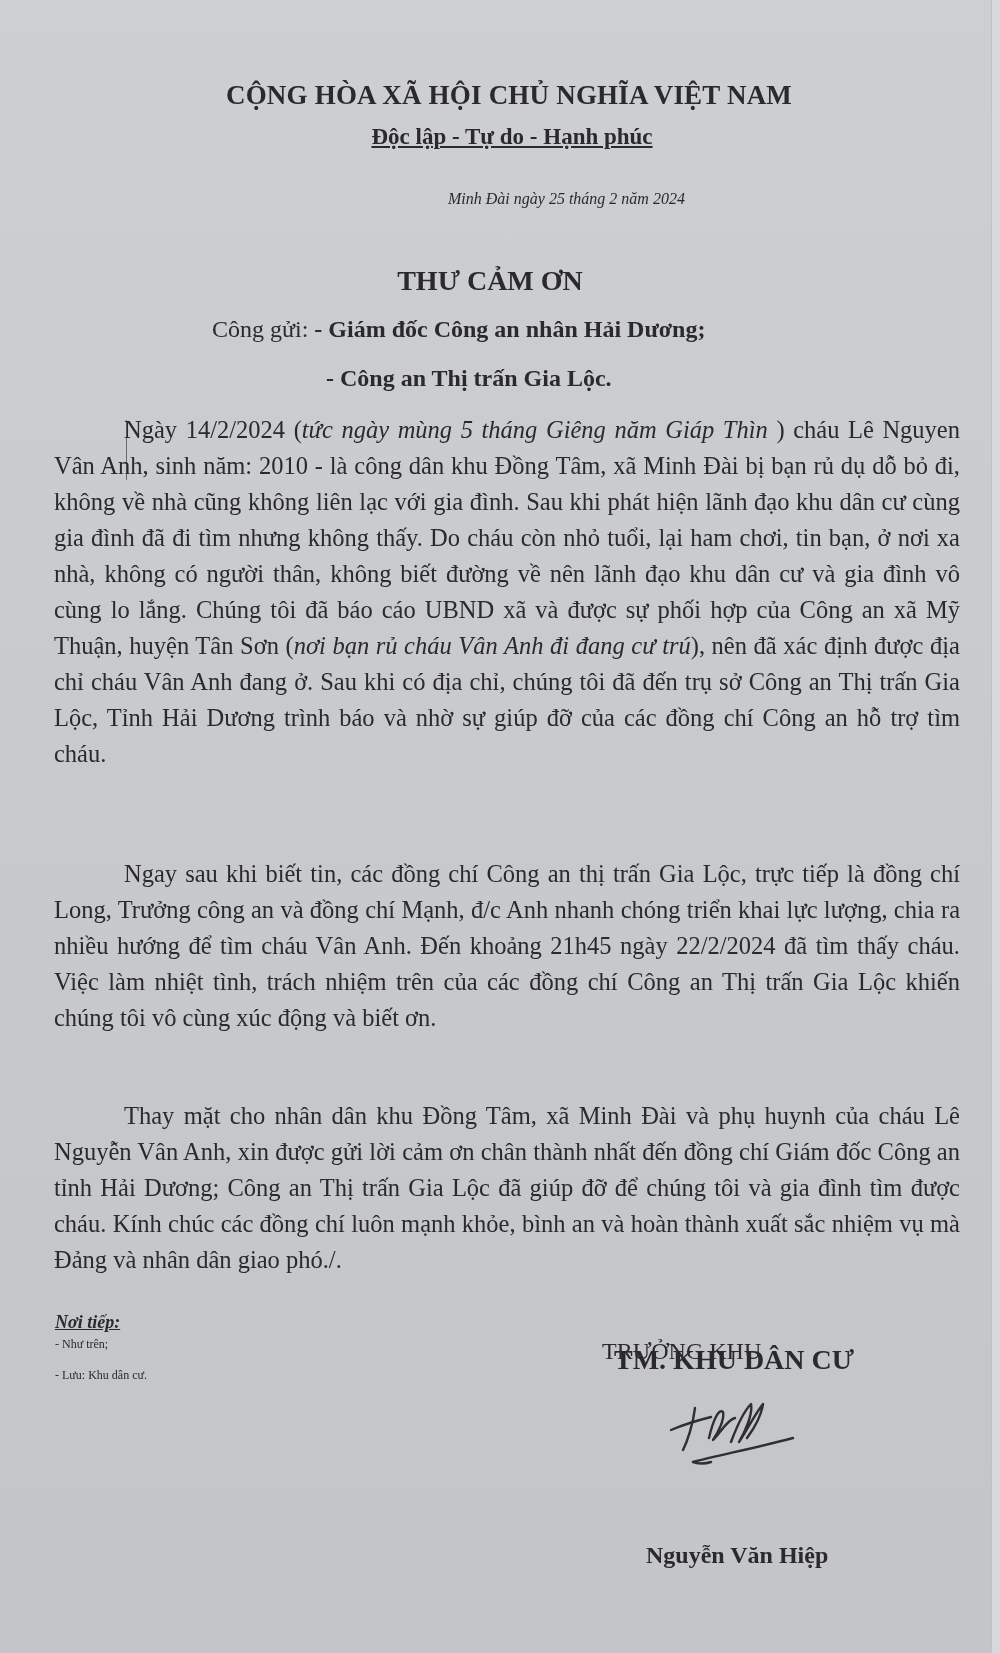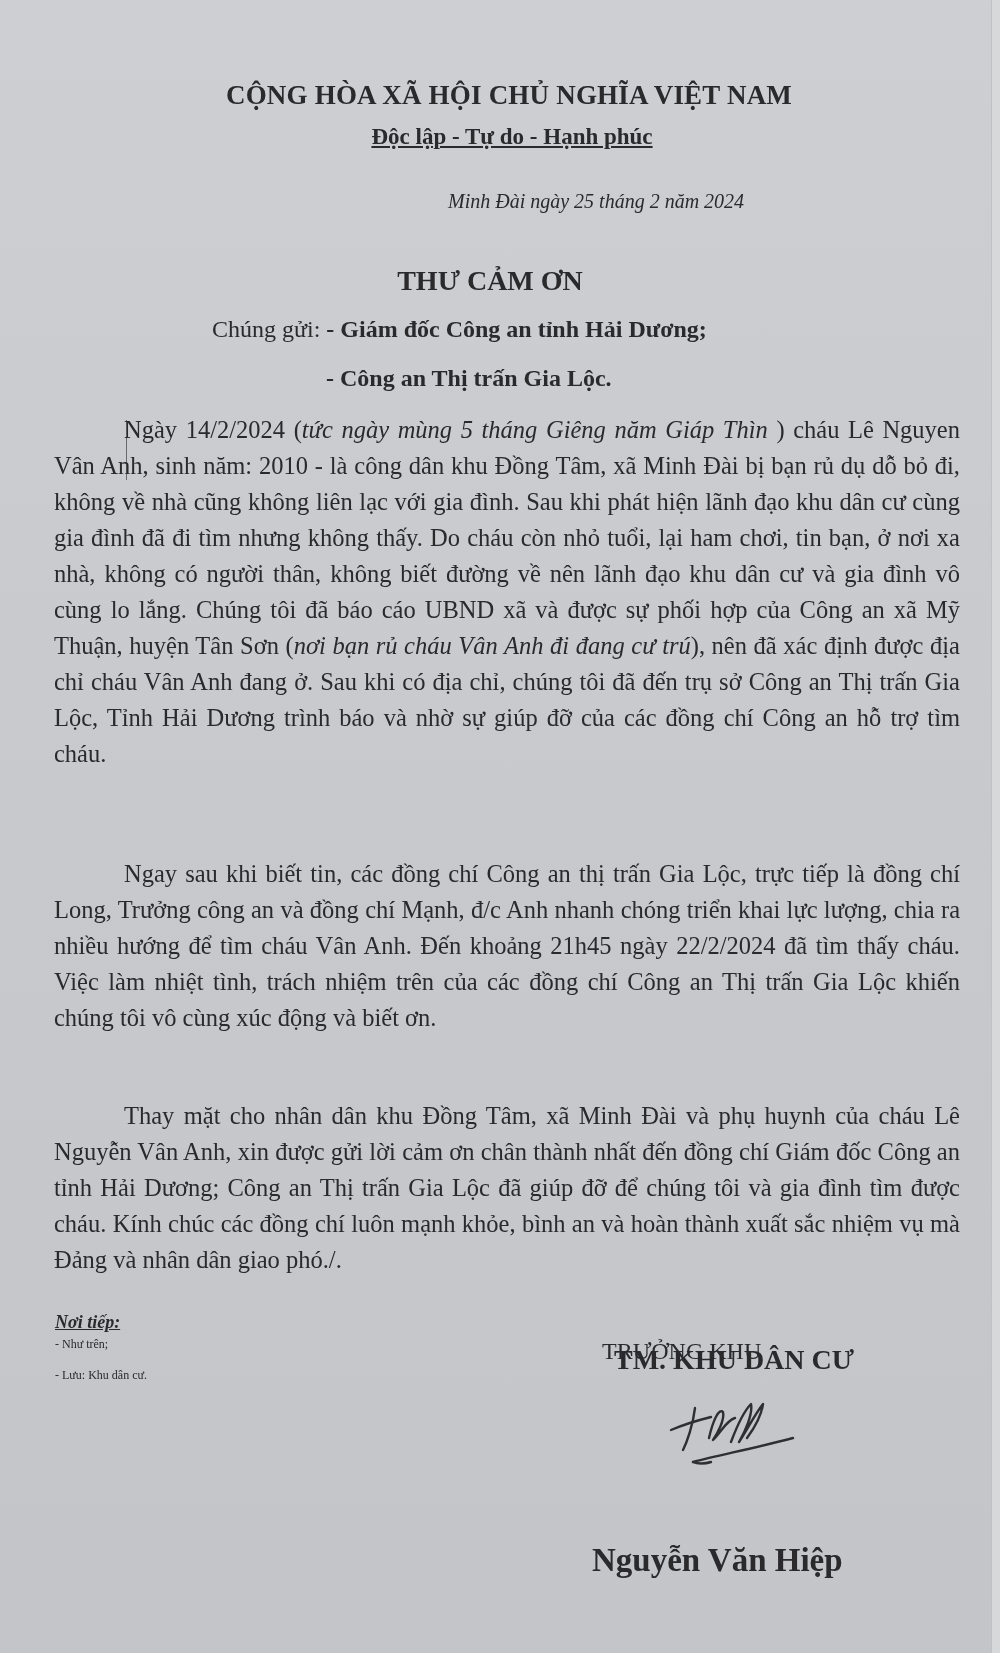--- a/index.html
+++ b/index.html
@@ -18,21 +18,21 @@
     position: absolute; right: 0; top: 0; width: 8px; height: 1653px;
     background: #d6d8da;
     border-left: 1px solid #bfc1c4;
   }
   .abs { position: absolute; white-space: nowrap; }
   .nat {
     left: 0; width: 1000px; text-align: center;
   }
   .nat-title { top: 80px; font-size: 27px; font-weight: bold; letter-spacing: 0.2px; padding-left: 18px; box-sizing: border-box; }
   .nat-motto { top: 124px; font-size: 23px; font-weight: bold; text-decoration: underline; padding-left: 24px; box-sizing: border-box; }
-  .date { top: 190px; left: 448px; font-size: 20px; font-style: italic; text-align: center; }
+  .date { top: 190px; left: 448px; font-size: 16px; font-style: italic; text-align: center; }
   .doc-title { top: 265px; left: 0; width: 980px; text-align: center; font-size: 28px; font-weight: bold; }
   .to-line1 { top: 316px; left: 212px; font-size: 24px; }
   .to-line1 b { font-weight: bold; }
   .to-line2 { top: 365px; left: 326px; font-size: 24px; font-weight: bold; }
   .body-text {
     position: absolute; left: 54px; width: 906px;
     font-size: 24.5px; line-height: 36px;
     text-align: justify;
   }
   .body-text p { margin: 0; text-indent: 70px; }
@@ -43,38 +43,38 @@
   .cursor-mark {
     position: absolute; left: 126px; top: 420px; width: 1px; height: 60px; background: #6a6a6c;
   }
   .recip-head { top: 1312px; left: 55px; font-size: 18px; font-weight: bold; font-style: italic; text-decoration: underline; }
   .recip-item { left: 55px; font-size: 12px; }
   .recip-1 { top: 1337px; }
   .recip-2 { top: 1320px; margin-top: 48px; }
   .sign-org { top: 1344px; left: 614px; font-size: 28px; font-weight: bold; }
   .sign-role { top: 1338px; left: 602px; font-size: 24px; font-weight: normal; text-align: center; }
   .signature { position: absolute; left: 665px; top: 1390px; width: 140px; height: 80px; }
-  .sign-name { top: 1542px; left: 592px; font-size: 33px; font-weight: bold; }
+  .sign-name { top: 1542px; left: 646px; font-size: 24px; font-weight: bold; }
 </style>
 </head>
 <body>
 
 <div class="paper"></div>
 <div class="paper-edge"></div>
 
 <div class="abs nat nat-title">CỘNG HÒA XÃ HỘI CHỦ NGHĨA VIỆT NAM</div>
 <div class="abs nat nat-motto">Độc lập - Tự do - Hạnh phúc</div>
 
 <div class="abs date">Minh Đài ngày 25 tháng 2 năm 2024</div>
 
 <div class="abs doc-title">THƯ CẢM ƠN</div>
 
 <div class="abs to-line1">
-  <span>Chúng gửi:</span>
-  <b>- Giám đốc Công an tỉnh Hải Dương;</b>
+  <span>Công gửi:</span>
+  <b>- Giám đốc Công an nhân Hải Dương;</b>
 </div>
 <div class="abs to-line2">- Công an Thị trấn Gia Lộc.</div>
 
 <div class="cursor-mark"></div>
 
 <div class="body-text p1">
   <p><span>Ngày 14/2/2024 (</span><i>tức ngày mùng 5 tháng Giêng năm Giáp Thìn</i><span> ) cháu Lê Nguyen Vân Anh, sinh năm: 2010 - là công dân khu Đồng Tâm, xã Minh Đài bị bạn rủ dụ dỗ bỏ đi, không về nhà cũng không liên lạc với gia đình. Sau khi phát hiện lãnh đạo khu dân cư cùng gia đình đã đi tìm nhưng không thấy. Do cháu còn nhỏ tuổi, lại ham chơi, tin bạn, ở nơi xa nhà, không có người thân, không biết đường về nên lãnh đạo khu dân cư và gia đình vô cùng lo lắng. Chúng tôi đã báo cáo UBND xã và được sự phối hợp của Công an xã Mỹ Thuận, huyện Tân Sơn (</span><i>nơi bạn rủ cháu Vân Anh đi đang cư trú</i><span>), nên đã xác định được địa chỉ cháu Vân Anh đang ở. Sau khi có địa chỉ, chúng tôi đã đến trụ sở Công an Thị trấn Gia Lộc, Tỉnh Hải Dương trình báo và nhờ sự giúp đỡ của các đồng chí Công an hỗ trợ tìm cháu.</span></p>
 </div>
 
 <div class="body-text p2">

